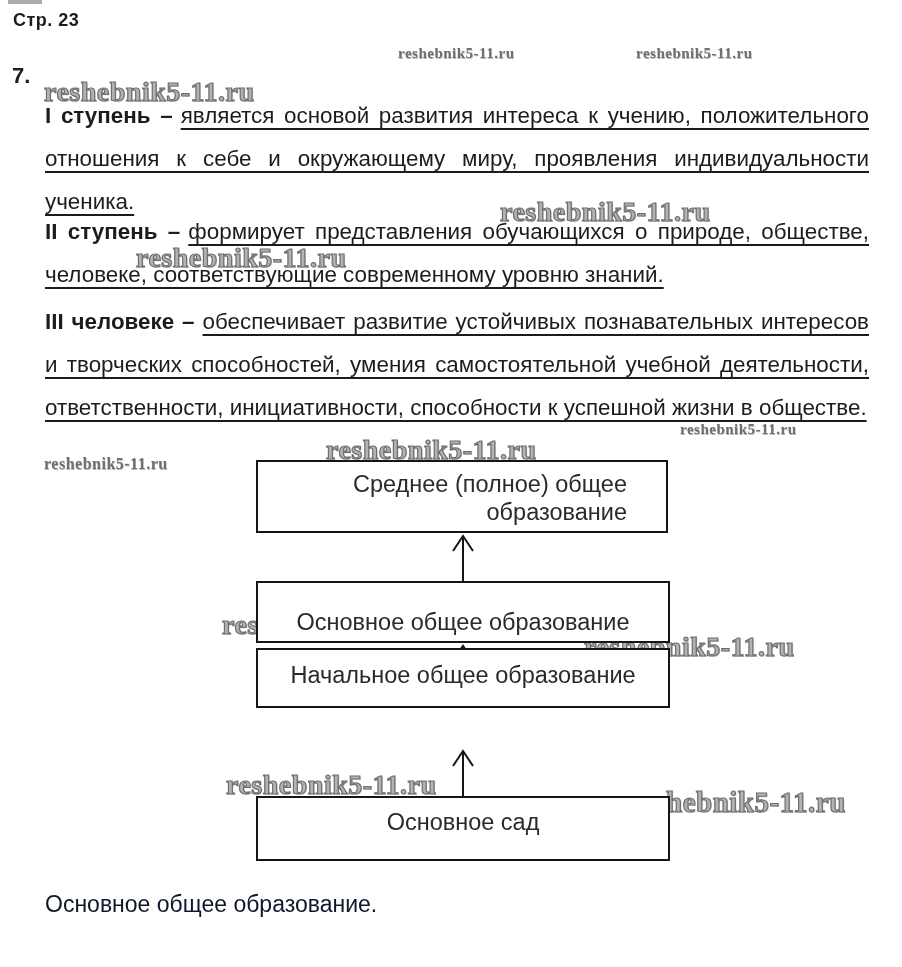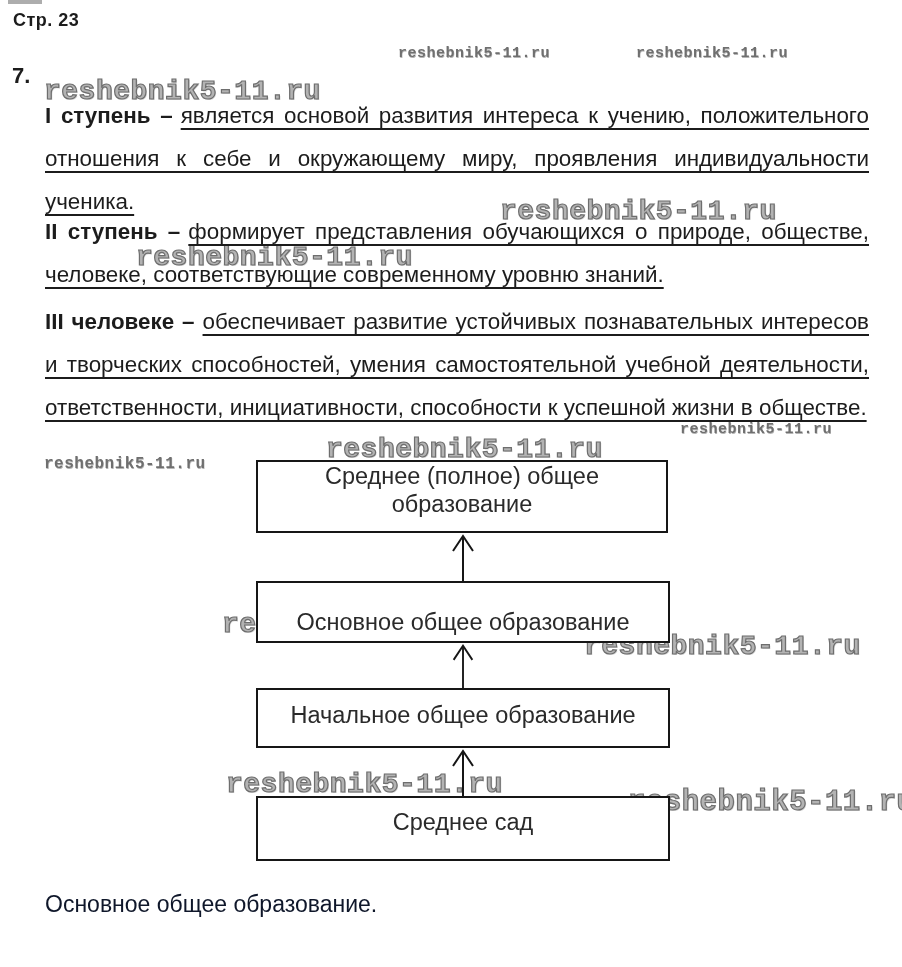--- a/index.html
+++ b/index.html
@@ -31,21 +31,21 @@
     text-decoration:underline;
     text-decoration-thickness:2px;
     text-underline-offset:5px;
   }
 
   
   .answer-line{left:45px;top:891px;font-size:23px;color:#0f172a;}
 
   
   .wm{
-    font-family:Liberation Mono, monospace;
+    font-family:Liberation Serif, serif;
     font-weight:bold;
     white-space:nowrap;
     pointer-events:none;
     letter-spacing:0.5px;
     text-align:center;
   }
   .wm-sm{
     font-size:15px;
     color:#6f6f6f;
     text-shadow:0.5px 0.5px 0 #b5b5b5;
@@ -72,24 +72,24 @@
   
   .dbox{
     border:2.5px solid #161616;
     background:#ffffff;
     display:flex;justify-content:center;align-items:flex-start;
     text-align:center;
     font-size:23.5px;color:#2a2a2a;
     box-sizing:border-box;
     line-height:28px;
   }
-  .dbox-1{left:256px;top:460px;width:412px;height:73px;}
+  .dbox-1{left:256px;top:460px;width:412px;height:73px;padding-top:8px;text-align:right;}
   .dbox-1 .dlabel{display:inline-block;max-width:330px;}
   .dbox-2{left:256px;top:581px;width:414px;height:62px;padding-top:25px;}
-  .dbox-3{left:256px;top:688px;width:414px;height:60px;padding-top:11px;}
+  .dbox-3{left:256px;top:648px;width:414px;height:60px;padding-top:11px;}
   .dbox-4{left:256px;top:796px;width:414px;height:65px;padding-top:10px;}
   .arrow{width:34px;}
   .arrow-a{left:446px;top:533px;height:48px;}
   .arrow-b{left:446px;top:643px;height:45px;}
   .arrow-c{left:446px;top:748px;height:48px;}
   .arrow svg{display:block;width:100%;height:100%;}
 
   .scan-artifact{left:8px;top:0;width:34px;height:4px;background:#8a8a8a;opacity:0.7;}
 </style>
 </head>
@@ -152,16 +152,16 @@
 </div>
 
 <div class="abs arrow arrow-c">
   <svg viewBox="0 0 34 48" xmlns="http://www.w3.org/2000/svg">
     <line x1="17" y1="4" x2="17" y2="48" stroke="#161616" stroke-width="2"></line>
     <polyline points="7,18 17,3 27,18" fill="none" stroke="#161616" stroke-width="2"></polyline>
   </svg>
 </div>
 
 <div class="abs dbox dbox-4">
-  <span class="dlabel">Среднее сад</span>
+  <span class="dlabel">Основное сад</span>
 </div>
 
 <div class="abs answer-line">Основное общее образование.</div>
 
 </body></html>

